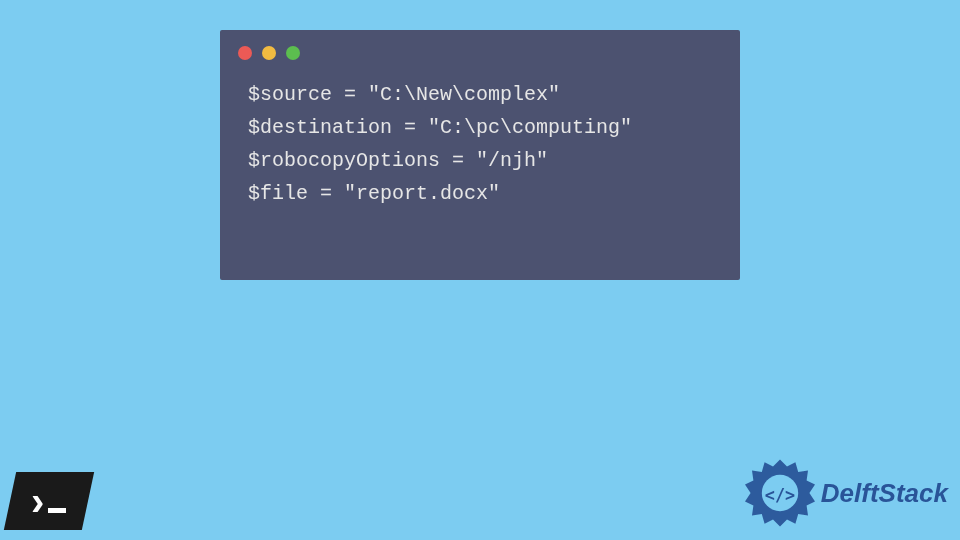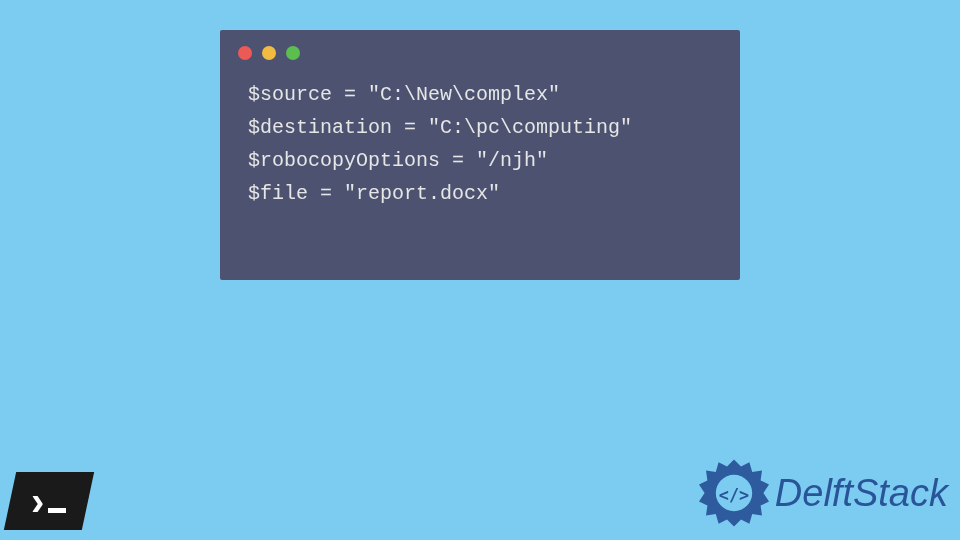--- a/index.html
+++ b/index.html
@@ -82,24 +82,24 @@
     .delftstack-icon {
       width: 70px;
       height: 70px;
       position: relative;
     }
     .delftstack-icon svg {
       width: 100%;
       height: 100%;
     }
     .delftstack-text {
-      font-size: 38px;
+      font-size: 26px;
       color: #295498;
       font-style: italic;
-      font-weight: 400;
+      font-weight: 700;
     }
   </style>
 </head>
 <body>
 
 <div class="code-window">
   <div class="window-controls">
     <div class="window-dot dot-red"></div>
     <div class="window-dot dot-yellow"></div>
     <div class="window-dot dot-green"></div>

